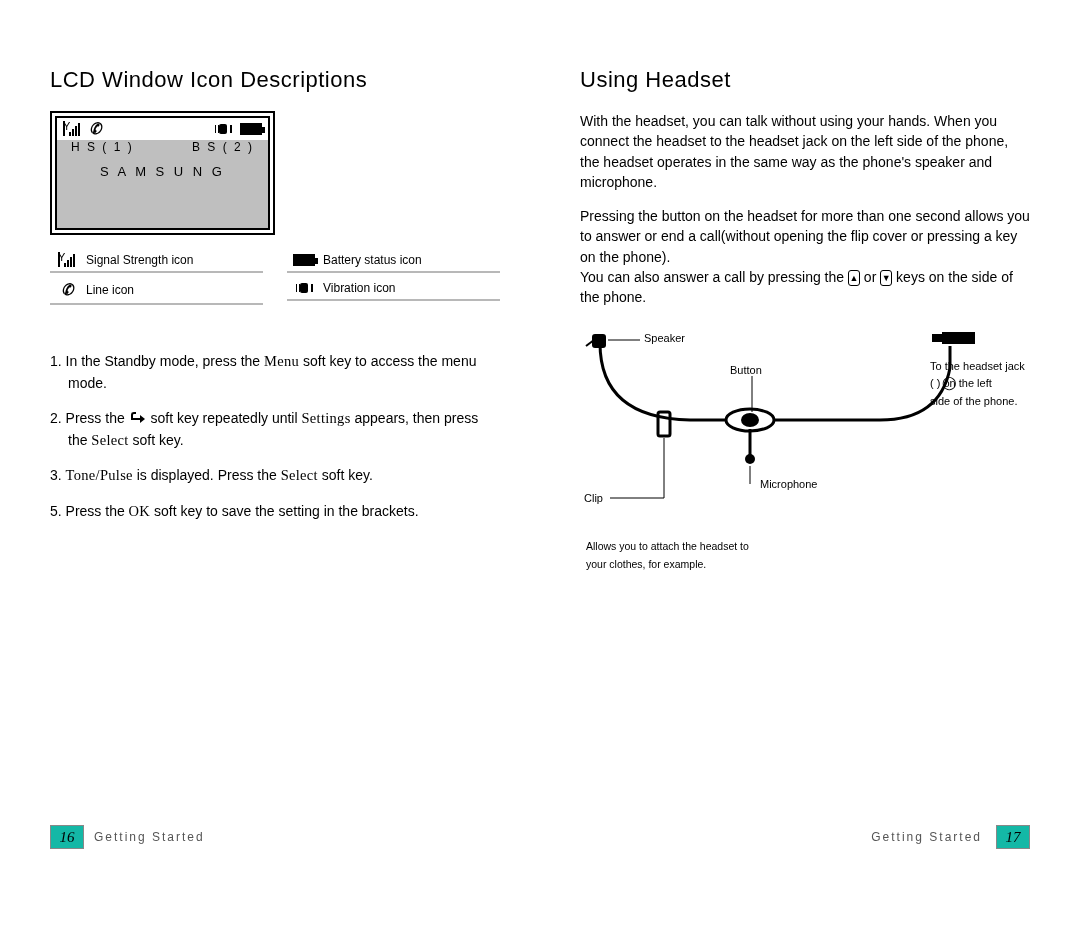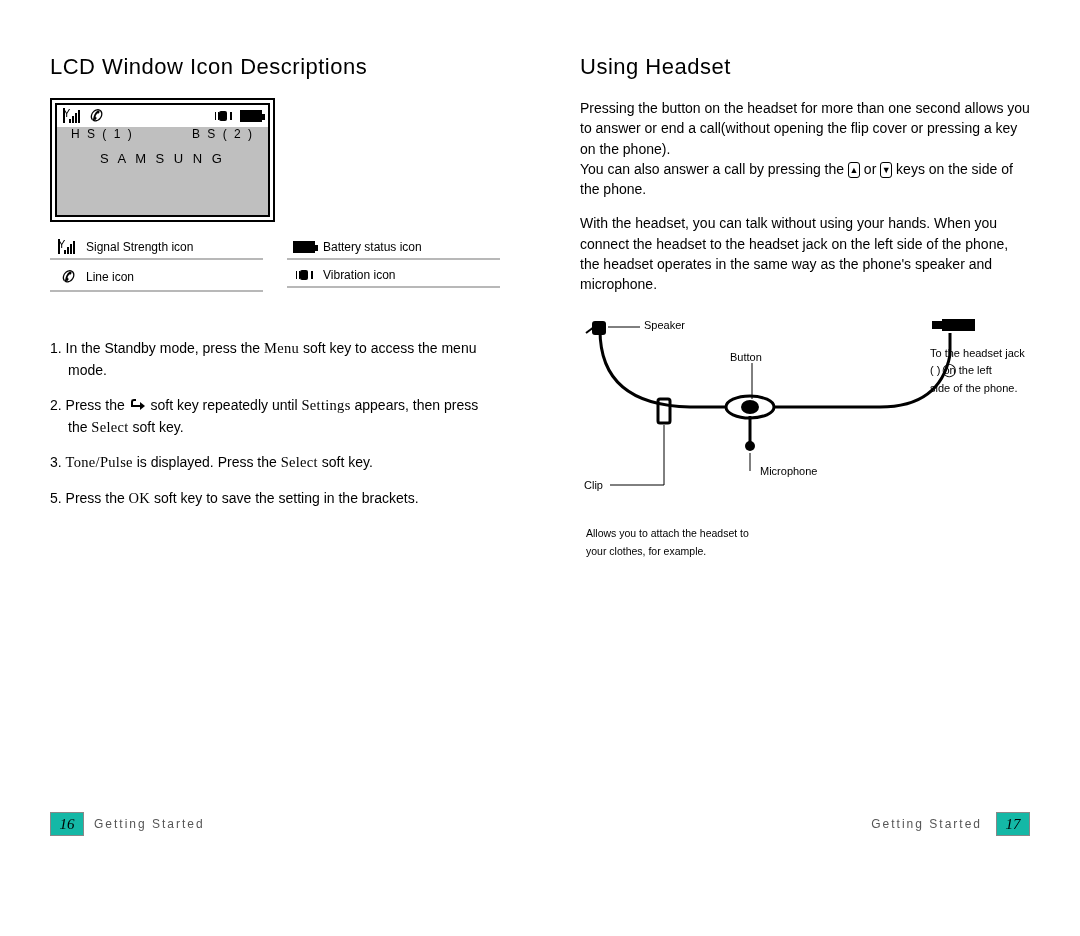--- a/index.html
+++ b/index.html
@@ -7,21 +7,21 @@
     width: 1080px;
     height: 936px;
     background: #fff;
     font-family: Arial, Helvetica, sans-serif;
     color: #000;
     position: relative;
     overflow: hidden;
   }
   .page-left, .page-right {
     position: absolute;
-    top: 4px;
+    top: 17px;
     height: 872px;
     width: 540px;
     padding: 50px 40px 40px 50px;
   }
   .page-left { left: 0; }
   .page-right { left: 540px; padding: 50px 50px 40px 40px; }
 
   h2.section-title {
     font-size: 22px;
     font-weight: normal;
@@ -327,26 +327,26 @@
   <div class="footer footer-left">
     <div class="pgnum">16</div>
     <div class="footer-text">Getting Started</div>
   </div>
 </div>
 
 <div class="page-right">
 
   <h2 class="section-title">Using Headset</h2>
 
+  <p class="body">With the headset, you can talk without using your hands. When you connect the headset to the headset jack on the left side of the phone, the headset operates in the same way as the phone's speaker and microphone.</p>
+
   <p class="body">
     <span>Pressing the button on the headset for more than one second allows you to answer or end a call(without opening the flip cover or  pressing a key on the phone).</span><br>
     <span>You can also answer a call by pressing the </span><span class="key-ico">▲</span><span> or </span><span class="key-ico">▼</span><span> keys on the side of the phone.</span>
   </p>
-
-  <p class="body">With the headset, you can talk without using your hands. When you connect the headset to the headset jack on the left side of the phone, the headset operates in the same way as the phone's speaker and microphone.</p>
 
   <div class="headset-diagram">
     <svg class="hd-svg" width="430" height="180">
 
       <path d="M 20 15 Q 20 90 110 92 L 300 92 Q 360 92 370 40 L 370 18" stroke="#000" stroke-width="3" fill="none"></path>
 
       <rect x="12" y="6" width="14" height="14" rx="3" fill="#000"></rect>
       <line x1="14" y1="12" x2="6" y2="18" stroke="#000" stroke-width="2"></line>
 
       <polygon points="362,4 395,4 395,16 362,16" fill="#000"></polygon>

